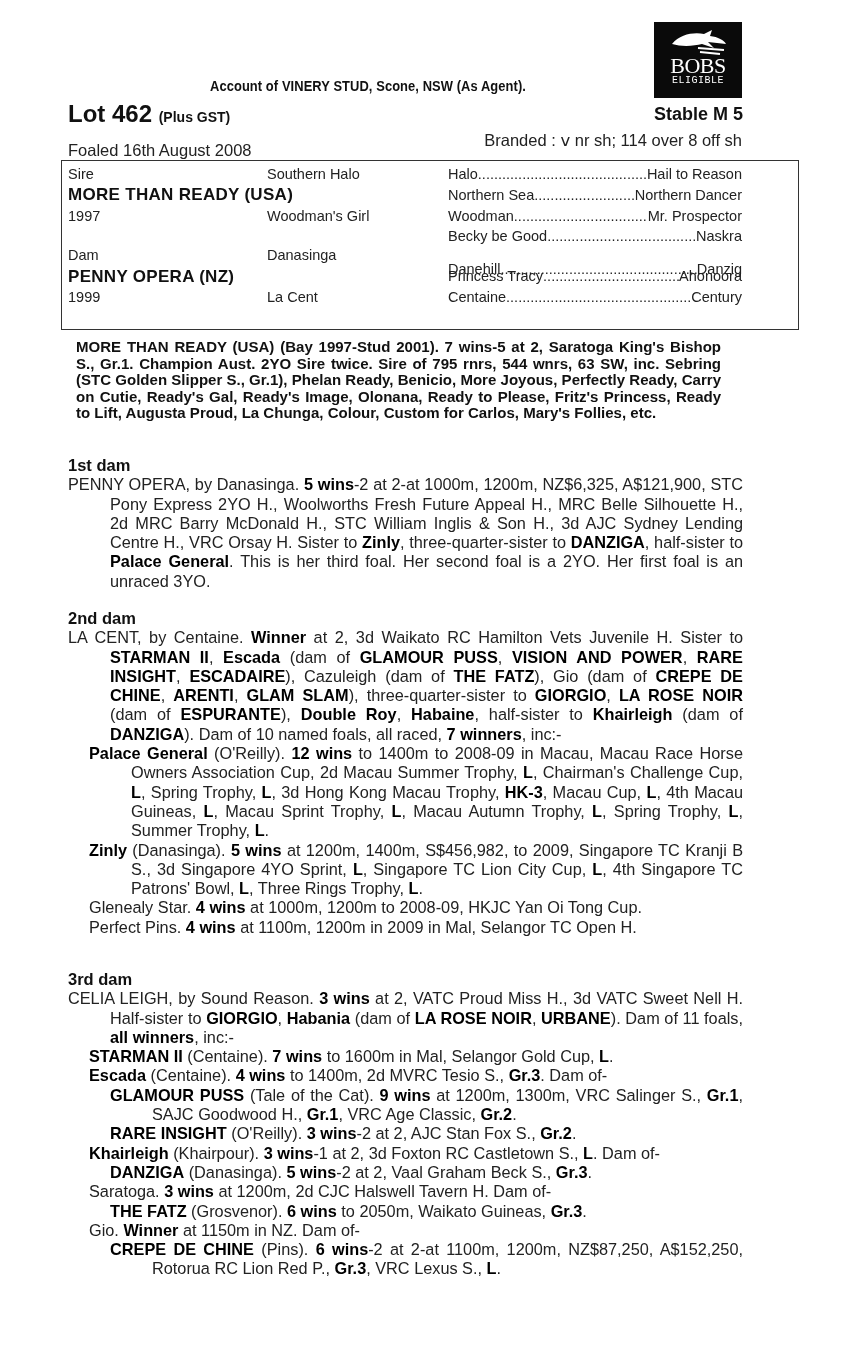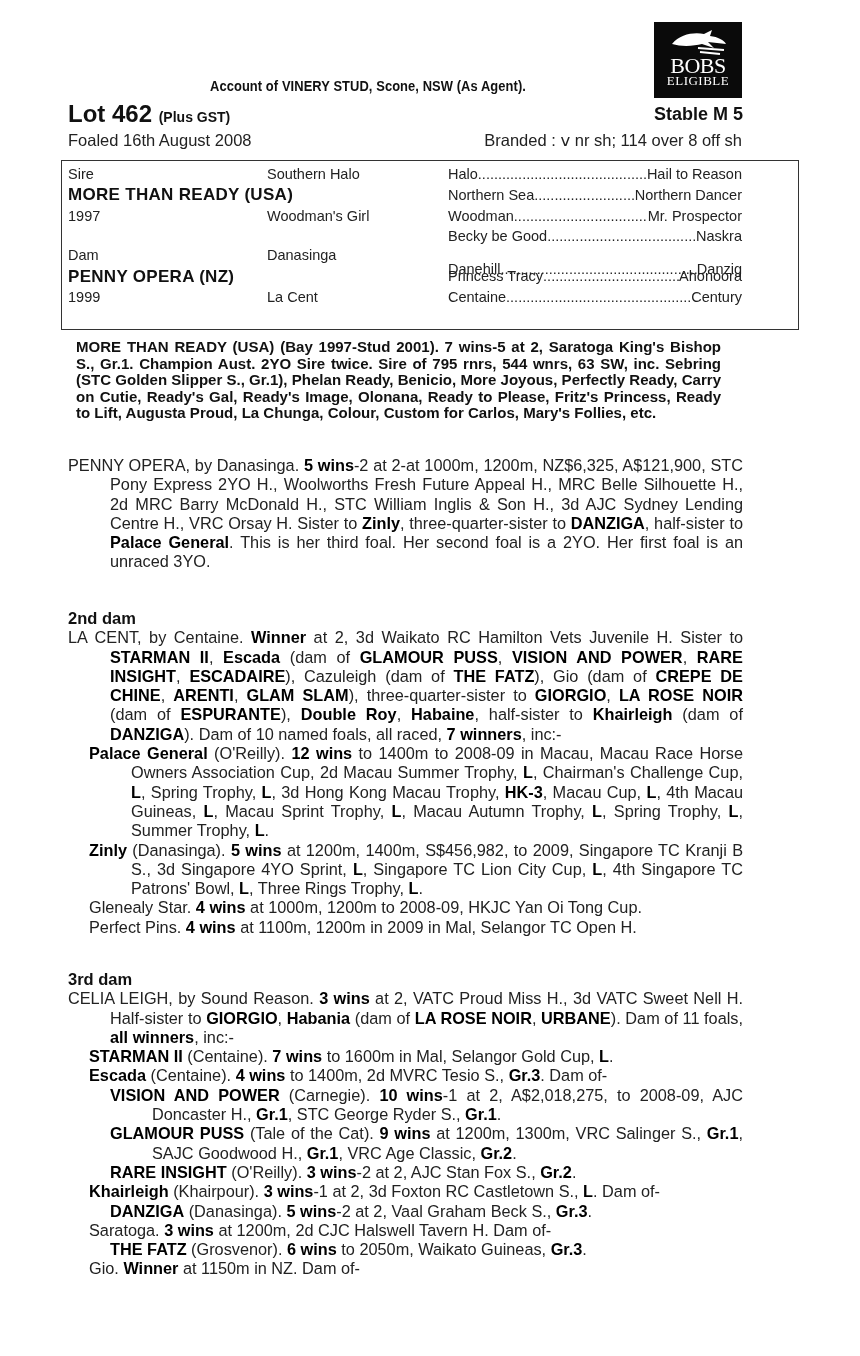--- a/index.html
+++ b/index.html
@@ -1,27 +1,27 @@
 <!DOCTYPE html>
 <html><head>
 <meta charset="utf-8">
 <style>
   html, body { margin:0; padding:0; background:#fff; }
   body { width:860px; height:1356px; position:relative; font-family:"Liberation Sans", sans-serif; color:#111; overflow:hidden; }
   .logo { position:absolute; left:654px; top:22px; width:88px; height:76px; background:#0a0a0a; color:#fff; text-align:center; }
   .logo svg { display:block; margin:6px auto 0; }
   .logo .l1 { font-family:"Liberation Serif", serif; font-size:22px; line-height:20px; letter-spacing:-0.5px; }
-  .logo .l2 { font-family:Liberation Serif, serif; font-size:13px; line-height:10px; letter-spacing:0.5px; }
+  .logo .l2 { font-family:Liberation Mono, monospace; font-size:10px; line-height:10px; letter-spacing:0.5px; }
   .account { position:absolute; left:210px; top:77px; font-size:15px; font-weight:bold; transform:scaleX(0.86); transform-origin:left top; letter-spacing:0.1px; }
   .lotline { position:absolute; left:68px; top:100px; width:675px; height:28px; }
   .lot { position:absolute; left:0; top:0; font-size:24px; font-weight:bold; }
   .gst { font-size:14px; font-weight:bold; }
   .colour { position:absolute; left:214px; top:0; font-size:24px; font-weight:bold; }
   .stable { position:absolute; right:0; top:4px; font-size:18px; font-weight:bold; }
-  .foaled { position:absolute; left:68px; top:131px; font-size:16.5px; color:#222; }
+  .foaled { position:absolute; left:68px; top:141px; font-size:16.5px; color:#222; }
   .branded { position:absolute; right:118px; top:131px; font-size:16.5px; color:#222; }
   .pedbox { position:absolute; left:61px; top:160px; width:738px; height:170px; border:1.5px solid #333; box-sizing:border-box; }
   .pcell { position:absolute; font-size:14.5px; color:#222; white-space:nowrap; }
   .pbig { position:absolute; font-size:17px; font-weight:900; white-space:nowrap; letter-spacing:0.3px; }
   .grand { position:absolute; left:386px; width:294px; font-size:14.5px; color:#222; display:flex; white-space:nowrap; }
   .grand .dots { flex:1; overflow:hidden; }
   .grand .dots::before { content:"......................................................................................................"; letter-spacing:0; }
   .siredesc { position:absolute; left:76px; top:339px; width:665px; font-size:15.5px; font-weight:bold; line-height:16.5px; text-align:justify; transform:scaleX(0.97); transform-origin:left top; }
   .sect { position:absolute; left:68px; width:675px; font-size:16.3px; line-height:19.3px; color:#222; }
   .sect h3 { margin:0; font-size:16.5px; font-weight:900; color:#111; }
@@ -97,38 +97,39 @@
   <div class="grand" style="top:128px">
       <span>Centaine</span>
       <span class="dots"></span>
       <span>Century</span>
     </div>
 </div>
 
 <div class="siredesc">MORE THAN READY (USA) (Bay 1997-Stud 2001). 7 wins-5 at 2, Saratoga King's Bishop S., Gr.1. Champion Aust. 2YO Sire twice. Sire of 795 rnrs, 544 wnrs, 63 SW, inc. Sebring (STC Golden Slipper S., Gr.1), Phelan Ready, Benicio, More Joyous, Perfectly Ready, Carry on Cutie, Ready's Gal, Ready's Image, Olonana, Ready to Please, Fritz's Princess, Ready to Lift, Augusta Proud, La Chunga, Colour, Custom for Carlos, Mary's Follies, etc.</div>
 
 <div class="sect" style="top:456px">
+  <h3>1st dam</h3>
   <p class="para indent1"><span>PENNY OPERA, by Danasinga. </span><b>5 wins</b><span>-2 at 2-at 1000m, 1200m, NZ$6,325, A$121,900, STC Pony Express 2YO H., Woolworths Fresh Future Appeal H., MRC Belle Silhouette H., 2d MRC Barry McDonald H., STC William Inglis &amp; Son H., 3d AJC Sydney Lending Centre H., VRC Orsay H. Sister to </span><b>Zinly</b><span>, three-quarter-sister to </span><b>DANZIGA</b><span>, half-sister to </span><b>Palace General</b><span>. This is her third foal. Her second foal is a 2YO. Her first foal is an unraced 3YO.</span></p>
 </div>
 
 <div class="sect" style="top:609px">
   <h3>2nd dam</h3>
   <p class="para indent1"><span>LA CENT, by Centaine. </span><b>Winner</b><span> at 2, 3d Waikato RC Hamilton Vets Juvenile H. Sister to </span><b>STARMAN II</b><span>, </span><b>Escada</b><span> (dam of </span><b>GLAMOUR PUSS</b><span>, </span><b>VISION AND POWER</b><span>, </span><b>RARE INSIGHT</b><span>, </span><b>ESCADAIRE</b><span>), Cazuleigh (dam of </span><b>THE FATZ</b><span>), Gio (dam of </span><b>CREPE DE CHINE</b><span>, </span><b>ARENTI</b><span>, </span><b>GLAM SLAM</b><span>), three-quarter-sister to </span><b>GIORGIO</b><span>, </span><b>LA ROSE NOIR</b><span> (dam of </span><b>ESPURANTE</b><span>), </span><b>Double Roy</b><span>, </span><b>Habaine</b><span>, half-sister to </span><b>Khairleigh</b><span> (dam of </span><b>DANZIGA</b><span>). Dam of 10 named foals, all raced, </span><b>7 winners</b><span>, inc:-</span></p>
   <p class="para lvl1"><b>Palace General</b><span> (O'Reilly). </span><b>12 wins</b><span> to 1400m to 2008-09 in Macau, Macau Race Horse Owners Association Cup, 2d Macau Summer Trophy, </span><b>L</b><span>, Chairman's Challenge Cup, </span><b>L</b><span>, Spring Trophy, </span><b>L</b><span>, 3d Hong Kong Macau Trophy, </span><b>HK-3</b><span>, Macau Cup, </span><b>L</b><span>, 4th Macau Guineas, </span><b>L</b><span>, Macau Sprint Trophy, </span><b>L</b><span>, Macau Autumn Trophy, </span><b>L</b><span>, Spring Trophy, </span><b>L</b><span>, Summer Trophy, </span><b>L</b><span>.</span></p>
   <p class="para lvl1"><b>Zinly</b><span> (Danasinga). </span><b>5 wins</b><span> at 1200m, 1400m, S$456,982, to 2009, Singapore TC Kranji B S., 3d Singapore 4YO Sprint, </span><b>L</b><span>, Singapore TC Lion City Cup, </span><b>L</b><span>, 4th Singapore TC Patrons' Bowl, </span><b>L</b><span>, Three Rings Trophy, </span><b>L</b><span>.</span></p>
   <p class="para lvl1"><span>Glenealy Star. </span><b>4 wins</b><span> at 1000m, 1200m to 2008-09, HKJC Yan Oi Tong Cup.</span></p>
   <p class="para lvl1"><span>Perfect Pins. </span><b>4 wins</b><span> at 1100m, 1200m in 2009 in Mal, Selangor TC Open H.</span></p>
 </div>
 
 <div class="sect" style="top:970px">
   <h3>3rd dam</h3>
   <p class="para indent1"><span>CELIA LEIGH, by Sound Reason. </span><b>3 wins</b><span> at 2, VATC Proud Miss H., 3d VATC Sweet Nell H. Half-sister to </span><b>GIORGIO</b><span>, </span><b>Habania</b><span> (dam of </span><b>LA ROSE NOIR</b><span>, </span><b>URBANE</b><span>). Dam of 11 foals, </span><b>all winners</b><span>, inc:-</span></p>
   <p class="para lvl1"><b>STARMAN II</b><span> (Centaine). </span><b>7 wins</b><span> to 1600m in Mal, Selangor Gold Cup, </span><b>L</b><span>.</span></p>
   <p class="para lvl1"><b>Escada</b><span> (Centaine). </span><b>4 wins</b><span> to 1400m, 2d MVRC Tesio S., </span><b>Gr.3</b><span>. Dam of-</span></p>
-  <p class="para lvl2"><b>VISION AND POWER</b><span> (Carnegie). </span><b>10 wins</b><span>-1 at 2, A$2,018,275, to 2008-09, AJC Doncaster H., </span><b>Gr.1</b><span>, STC George Ryder S., </span><b>Gr.1</b><span>.</span></p>
   <p class="para lvl2"><b>GLAMOUR PUSS</b><span> (Tale of the Cat). </span><b>9 wins</b><span> at 1200m, 1300m, VRC Salinger S., </span><b>Gr.1</b><span>, SAJC Goodwood H., </span><b>Gr.1</b><span>, VRC Age Classic, </span><b>Gr.2</b><span>.</span></p>
   <p class="para lvl2"><b>RARE INSIGHT</b><span> (O'Reilly). </span><b>3 wins</b><span>-2 at 2, AJC Stan Fox S., </span><b>Gr.2</b><span>.</span></p>
   <p class="para lvl1"><b>Khairleigh</b><span> (Khairpour). </span><b>3 wins</b><span>-1 at 2, 3d Foxton RC Castletown S., </span><b>L</b><span>. Dam of-</span></p>
   <p class="para lvl2"><b>DANZIGA</b><span> (Danasinga). </span><b>5 wins</b><span>-2 at 2, Vaal Graham Beck S., </span><b>Gr.3</b><span>.</span></p>
   <p class="para lvl1"><span>Saratoga. </span><b>3 wins</b><span> at 1200m, 2d CJC Halswell Tavern H. Dam of-</span></p>
   <p class="para lvl2"><b>THE FATZ</b><span> (Grosvenor). </span><b>6 wins</b><span> to 2050m, Waikato Guineas, </span><b>Gr.3</b><span>.</span></p>
   <p class="para lvl1"><span>Gio. </span><b>Winner</b><span> at 1150m in NZ. Dam of-</span></p>
+  <p class="para lvl2"><b>CREPE DE CHINE</b><span> (Pins). </span><b>6 wins</b><span>-2 at 2-at 1100m, 1200m, NZ$87,250, A$152,250, Rotorua RC Lion Red P., </span><b>Gr.3</b><span>, VRC Lexus S., </span><b>L</b><span>.</span></p>
 </div>
 
 </body></html>

